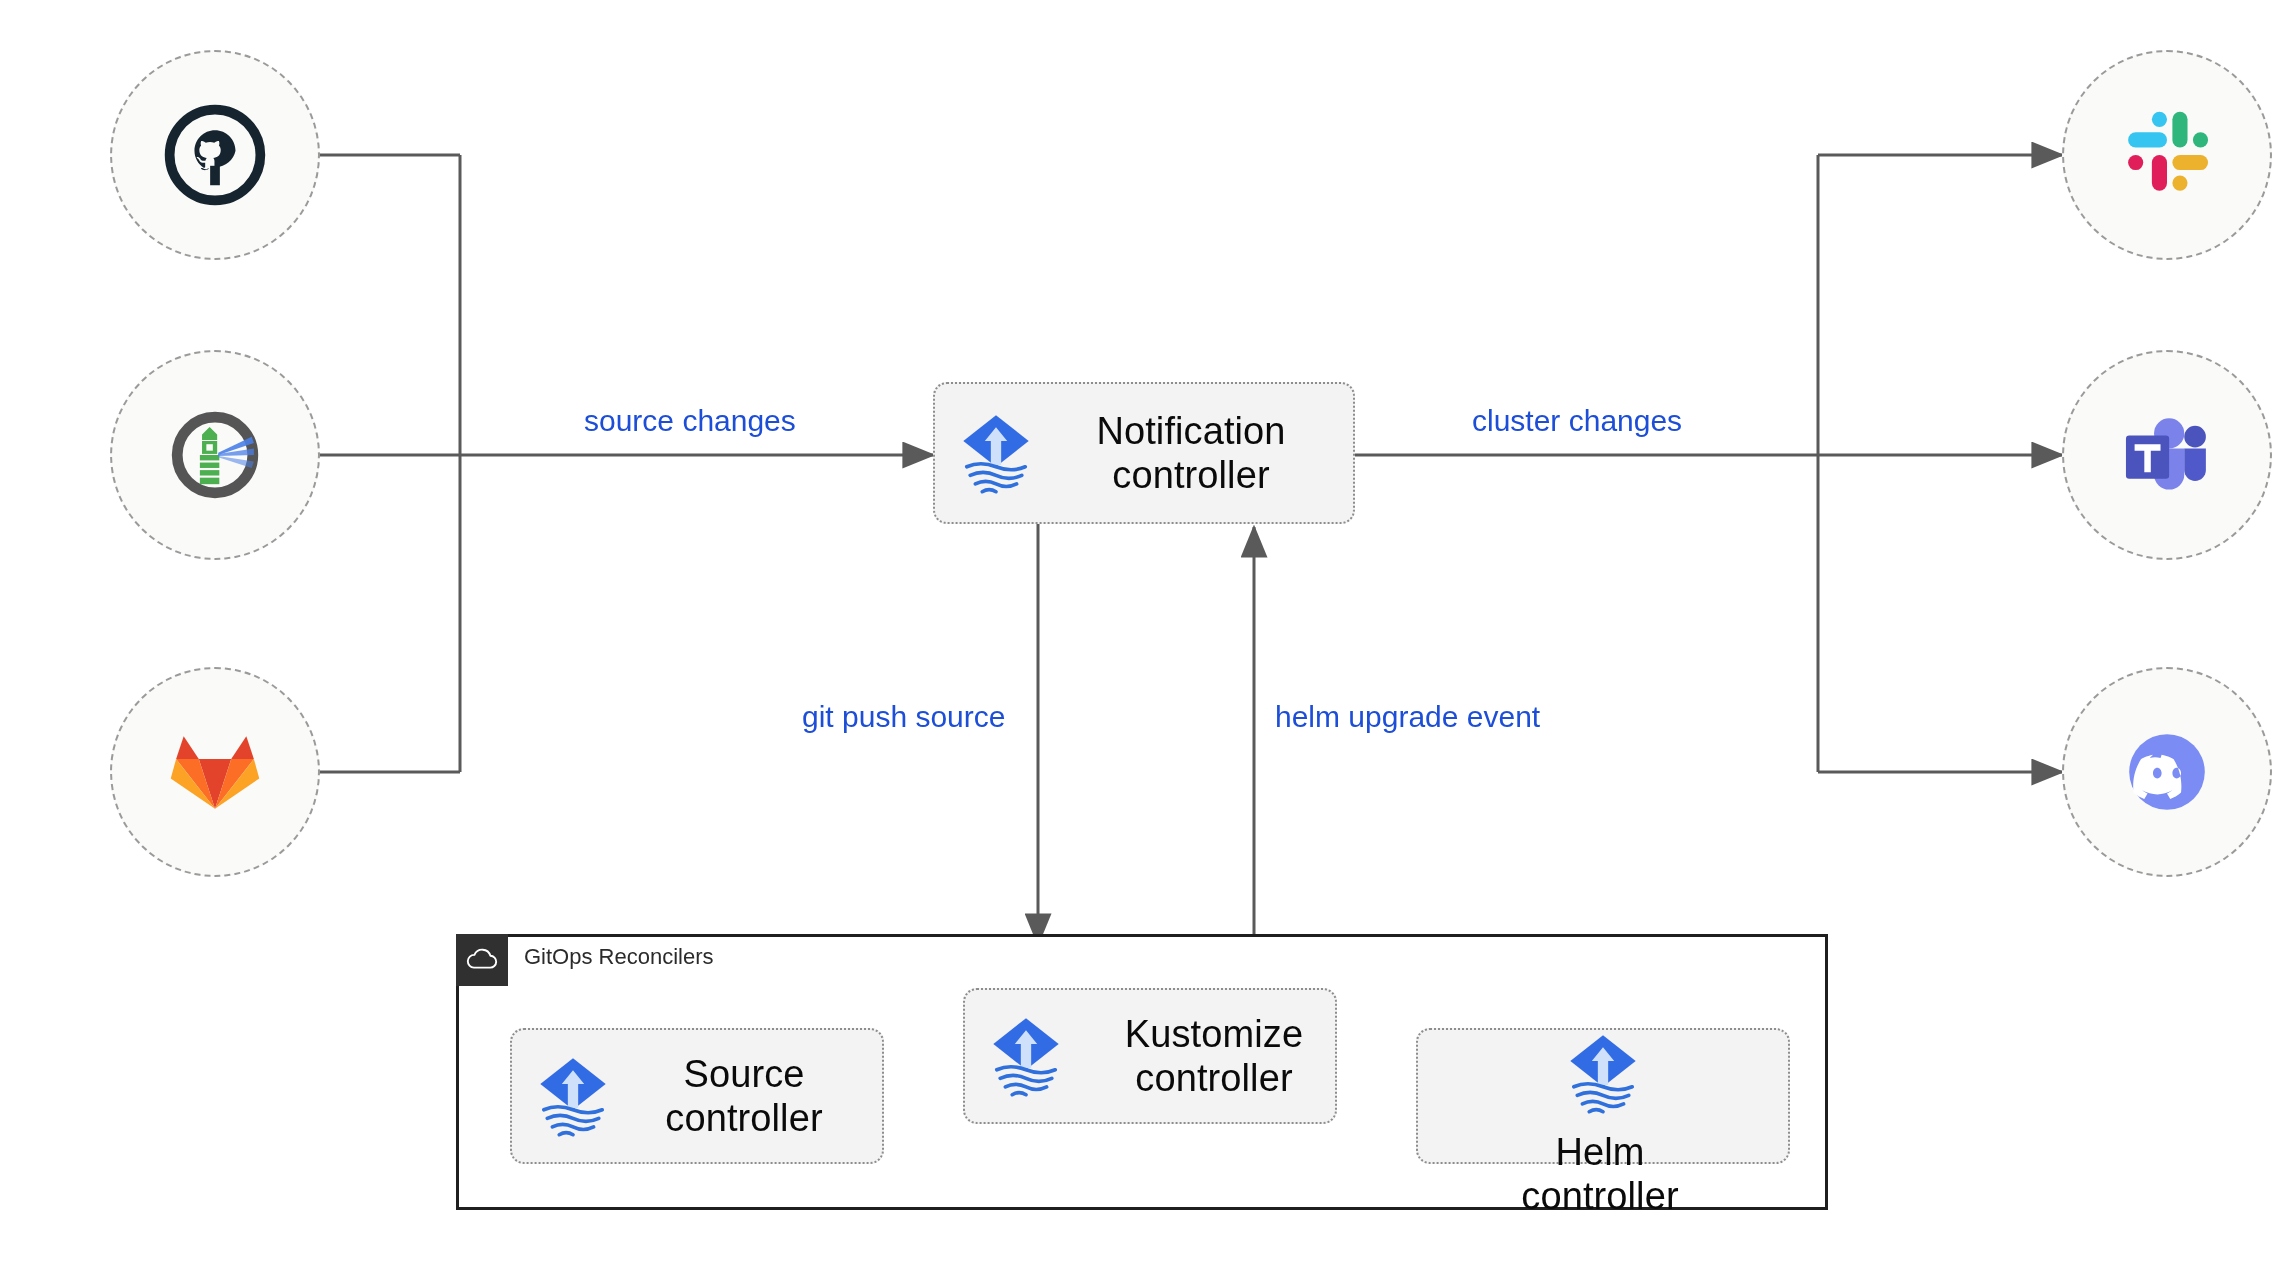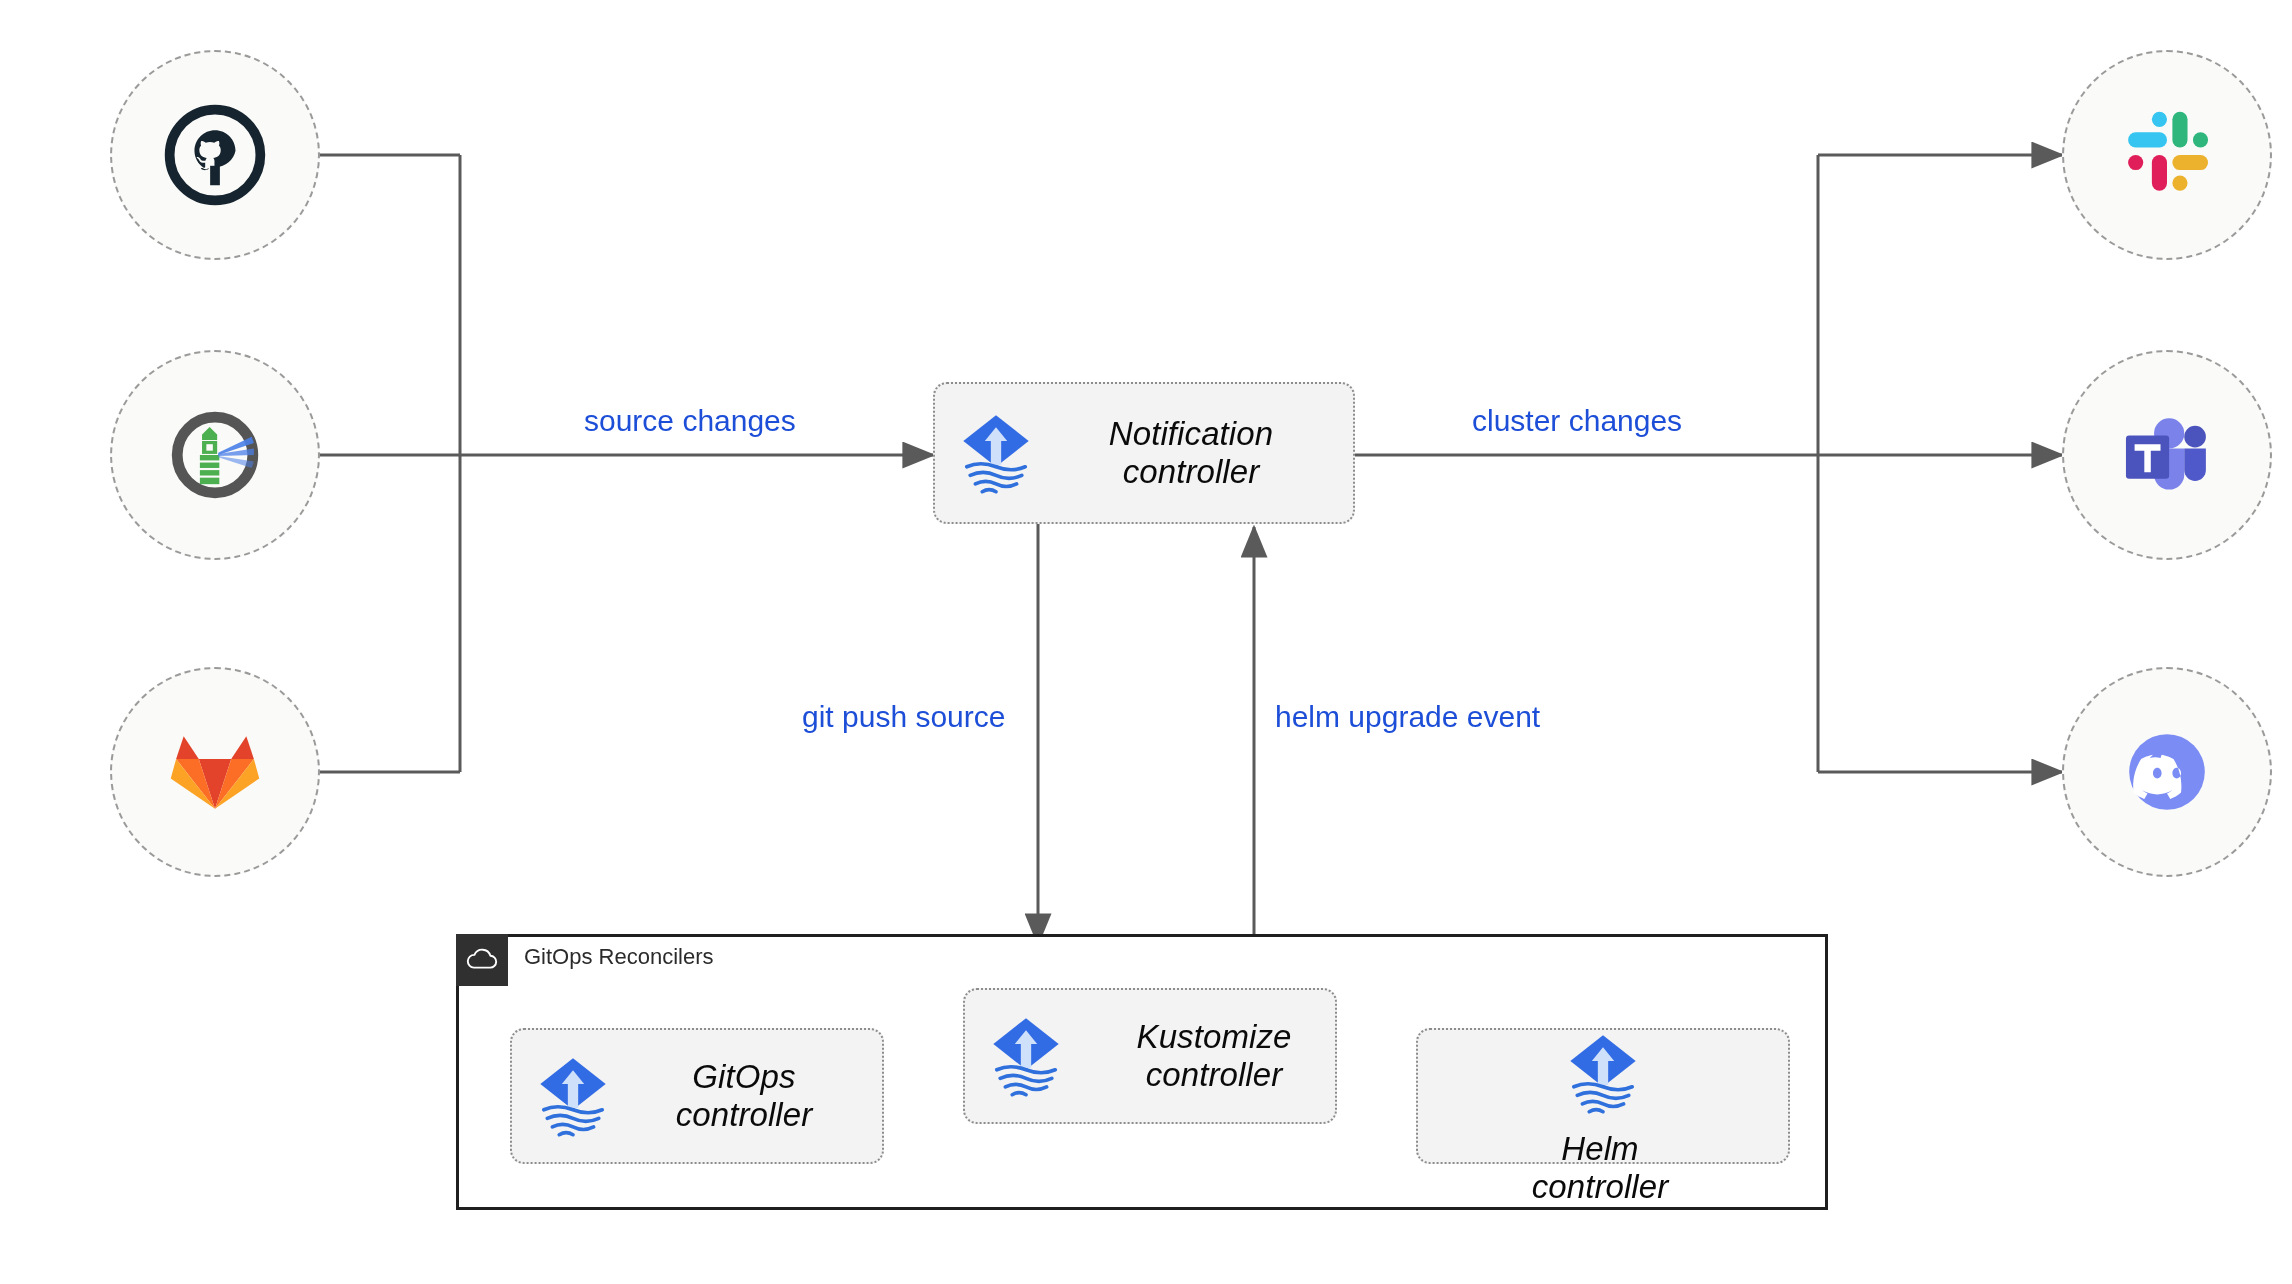--- a/index.html
+++ b/index.html
@@ -61,26 +61,25 @@
     gap: 14px;
   }
   .ctl-box .flux-mark {
     width: 86px;
     height: 86px;
     flex: 0 0 auto;
   }
   .ctl-box .ctl-label {
     flex: 1 1 auto;
     text-align: center;
-    font-size: 33px;
+    font-size: 38px;
     line-height: 1.16;
     color: #0a0a0a;
     letter-spacing: .1px;
     padding-right: 6px;
-    font-style: italic;
   }
 
   
   #group-box {
     position: absolute;
     left: 456px;
     top: 934px;
     width: 1372px;
     height: 276px;
     box-sizing: border-box;
@@ -267,21 +266,21 @@
       <path fill="#326ce5" d="M50 6 L88 36 L50 66 L12 36 Z"></path>
       <path fill="#cfe0fb" d="M44 64 V36 h-7 L50 20 l13 16 h-7 v28 z"></path>
       <g stroke="#3070dd" stroke-width="4.2" fill="none" stroke-linecap="round">
         <path d="M16 66 q16 -7 34 0 q18 7 34 0"></path>
         <path d="M20 76 q15 -7 30 0 q15 7 30 0"></path>
         <path d="M26 86 q12 -6 24 0 q12 6 24 0"></path>
         <path d="M34 95 q8 -5 16 0"></path>
       </g>
     </svg>
     <div class="ctl-label">
-      <div>GitOps</div>
+      <div>Source</div>
       <div>controller</div>
     </div>
   </div>
 
   <div class="ctl-box" style="left:963px; top:988px; width:374px; height:136px;gap:48px;">
     <svg class="flux-mark" viewBox="0 0 100 100">
       <path fill="#326ce5" d="M50 6 L88 36 L50 66 L12 36 Z"></path>
       <path fill="#cfe0fb" d="M44 64 V36 h-7 L50 20 l13 16 h-7 v28 z"></path>
       <g stroke="#3070dd" stroke-width="4.2" fill="none" stroke-linecap="round">
         <path d="M16 66 q16 -7 34 0 q18 7 34 0"></path>

